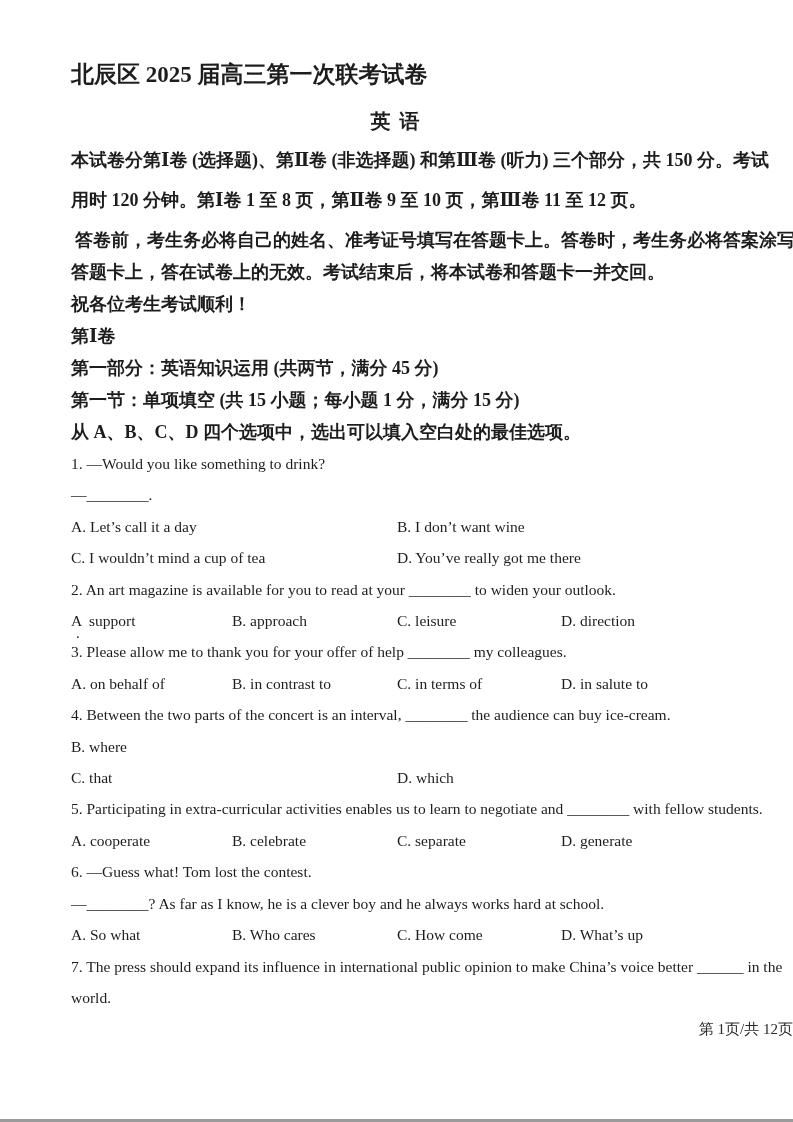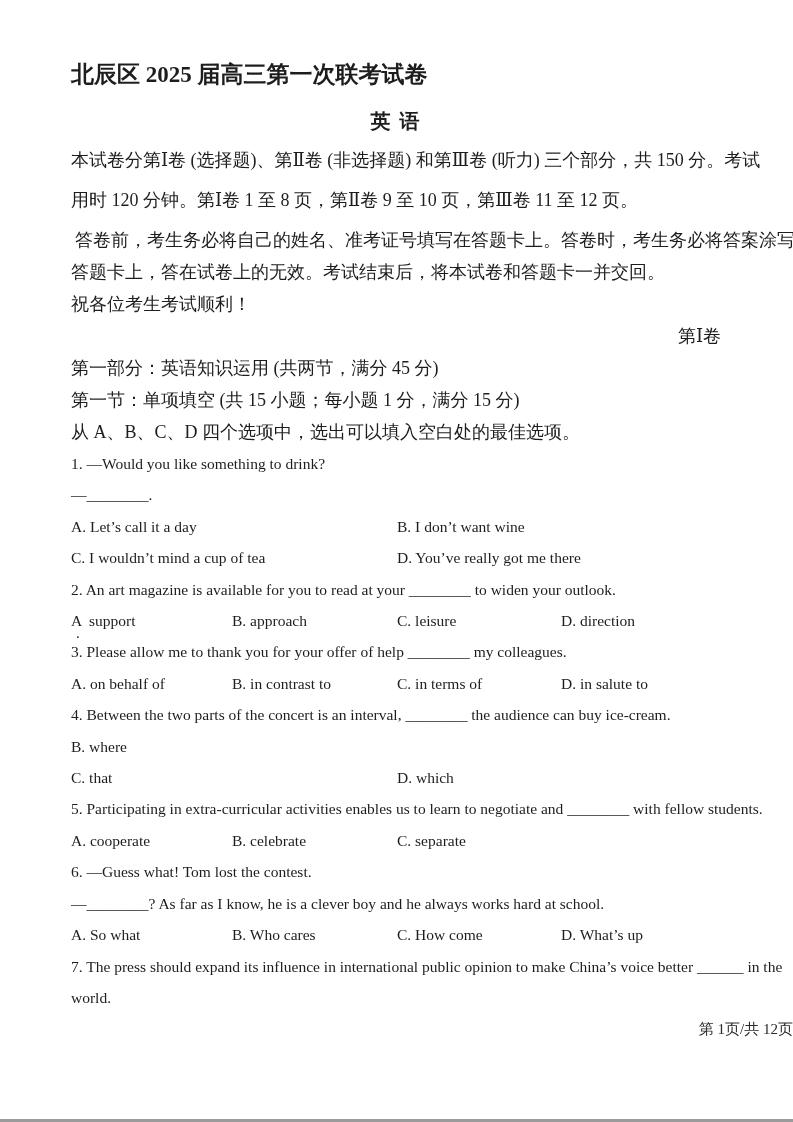--- a/index.html
+++ b/index.html
@@ -13,26 +13,26 @@
 
   .title {
     font-size:23px; font-weight:700; text-align:left;
     margin-top:13px; line-height:30px; white-space:nowrap;
   }
   .subject {
     font-size:20px; font-weight:700; text-align:center;
     margin-top:18px; line-height:26px; letter-spacing:2px;
   }
 
-  .cn { font-size:18px; font-weight:400; white-space:nowrap; }
+  .cn { font-size:18px; font-weight:700; white-space:nowrap; }
   .p1 { line-height:40px; margin-top:6px; }
   .p2 { line-height:32px; margin-top:4px; }
   .p2 .indent { text-indent:4px; }
   .cn-line { line-height:32px; }
-  .centered { text-align:right; }
+  .centered { text-align:left; }
 
   .q-line {
     font-size:15.5px; line-height:31.4px; white-space:nowrap;
   }
   .opts { display:grid; position:relative; }
   .opts.four { grid-template-columns:161px 165px 164px 1fr; }
   .opts.two  { grid-template-columns:326px 1fr; }
   .opts span { white-space:pre; }
   .stray-dot {
     position:absolute; left:5px; top:21px;
@@ -119,20 +119,21 @@
         <span>D. which</span>
       </div>
     </div>
 
     <div>
       <div class="q-line">5. Participating in extra-curricular activities enables us to learn to negotiate and ________ with fellow students.</div>
       <div class="q-line opts four">
         <span>A. cooperate</span>
         <span>B. celebrate</span>
         <span>C. separate</span>
+        <span>D. generate</span>
       </div>
     </div>
 
     <div>
       <div class="q-line">6. —Guess what! Tom lost the contest.</div>
       <div class="q-line">—________? As far as I know, he is a clever boy and he always works hard at school.</div>
       <div class="q-line opts four">
         <span>A. So what</span>
         <span>B. Who cares</span>
         <span>C. How come</span>

